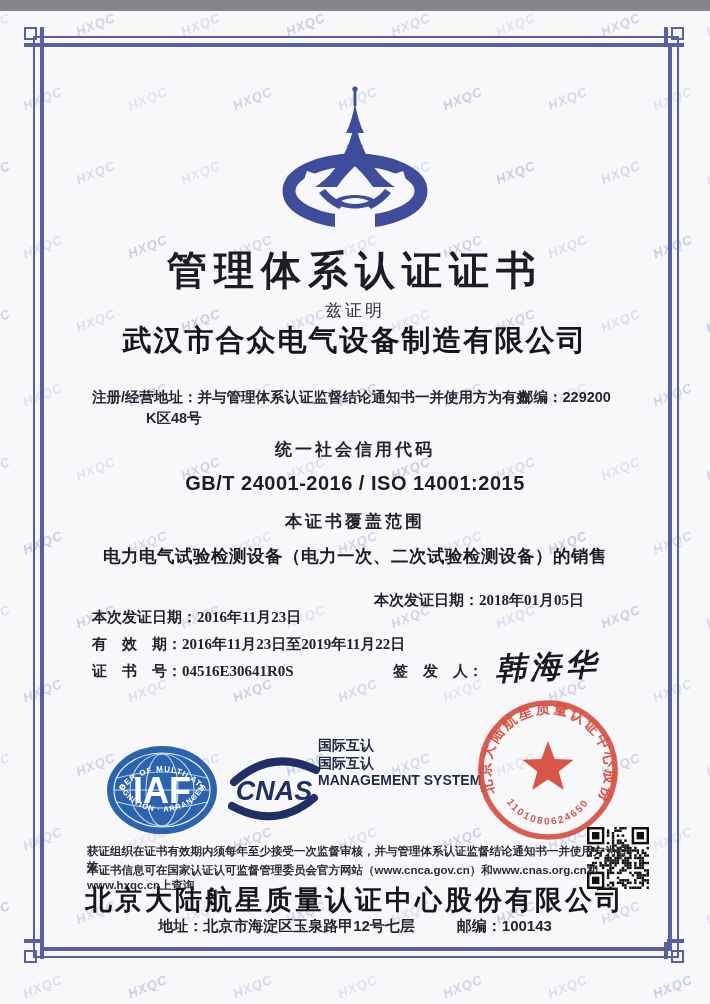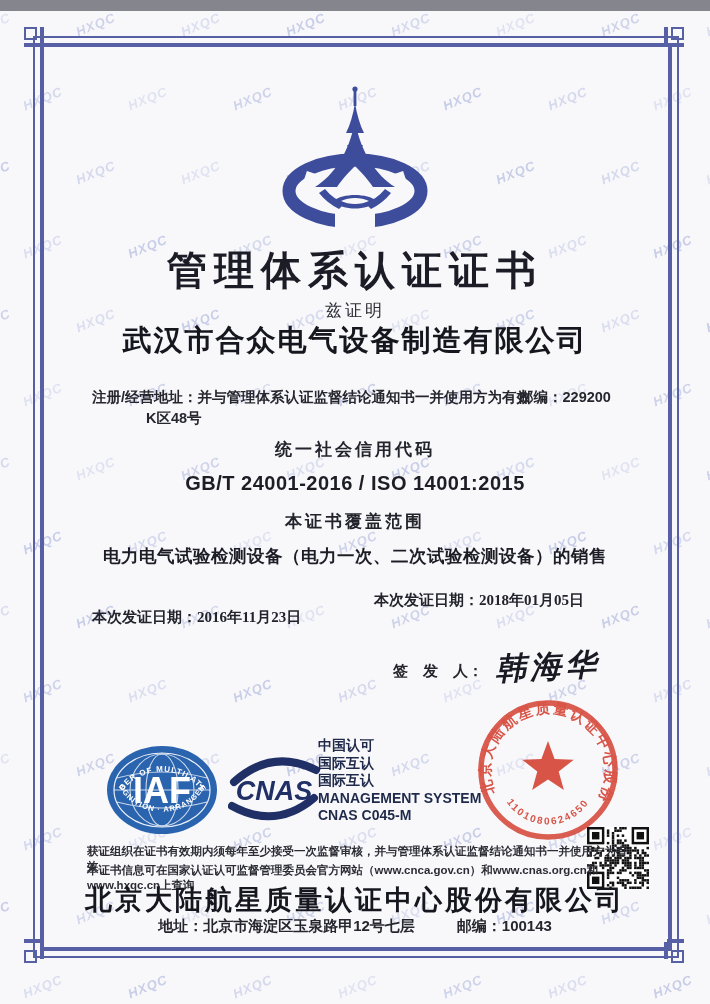--- a/index.html
+++ b/index.html
@@ -227,20 +227,26 @@
   <div class="abs center standard">GB/T 24001-2016 / ISO 14001:2015</div>
   <div class="abs center scope">电力电气试验检测设备（电力一次、二次试验检测设备）的销售</div>
   <div class="abs center scopehead">本证书覆盖范围</div>
 
   <div class="abs fieldrow r-init">
     <span>本次发证日期：</span><span>2016年11月23日</span>
   </div>
   <div class="abs fieldrow r-issue">
     <span>本次发证日期：</span><span>2018年01月05日</span>
   </div>
+  <div class="abs fieldrow r-valid">
+    <span>有　效　期：</span><span>2016年11月23日至2019年11月22日</span>
+  </div>
+  <div class="abs fieldrow r-certno">
+    <span>证　书　号：</span><span>04516E30641R0S</span>
+  </div>
   <div class="abs fieldrow r-signer">
     <span>签　发　人：</span>
   </div>
   <div class="abs signature">韩海华</div>
 
   <svg class="abs" style="left:105px;top:733px" width="114" height="92" viewBox="0 0 114 92">
     <ellipse cx="57" cy="46" rx="55" ry="44" fill="#2a63ae"></ellipse>
     <ellipse cx="57" cy="46" rx="48" ry="37" fill="none" stroke="#ffffff" stroke-width="1.2" opacity=".9"></ellipse>
     <g stroke="#ffffff" stroke-width="1.1" fill="none" opacity=".75">
       <ellipse cx="57" cy="46" rx="16" ry="36"></ellipse>
@@ -262,25 +268,23 @@
     <text x="57" y="59" text-anchor="middle" font-size="36" font-weight="900" fill="#ffffff" font-family="Liberation Sans, sans-serif">IAF</text>
   </svg>
 
   <svg class="abs" style="left:228px;top:745px" width="92" height="66" viewBox="0 0 92 66">
     <path d="M6,26 Q44,-8 88,14" fill="none" stroke="#203067" stroke-width="8" stroke-linecap="round"></path>
     <path d="M4,50 Q48,74 86,42" fill="none" stroke="#203067" stroke-width="8" stroke-linecap="round"></path>
     <text x="46" y="44" text-anchor="middle" font-size="27" font-weight="900" font-style="italic" fill="#203067" font-family="Liberation Sans, sans-serif">CNAS</text>
   </svg>
 
   <div class="abs logos-text">
-    <div>中国认可</div>
     <div>国际互认</div>
     <div>国际互认</div>
     <div>MANAGEMENT SYSTEM</div>
-    <div>CNAS C045-M</div>
   </div>
 
   <svg class="abs seal-box" viewBox="0 0 148 148">
     <circle cx="74" cy="74" r="67" fill="none" stroke="#d6483a" stroke-width="5.5" opacity=".95"></circle>
     <defs>
       <path id="sealRing" d="M 20.5 97 A 57.8 57.8 0 1 1 127.5 97"></path>
       <path id="sealSerial" d="M 31 103 A 49 49 0 0 0 117 103"></path>
     </defs>
     <text font-size="14.5" font-weight="700" fill="#d6483a" font-family="Liberation Serif, serif">
       <textPath href="#sealRing" textLength="300" lengthAdjust="spacing">北京大陆航星质量认证中心股份有限公司</textPath>

